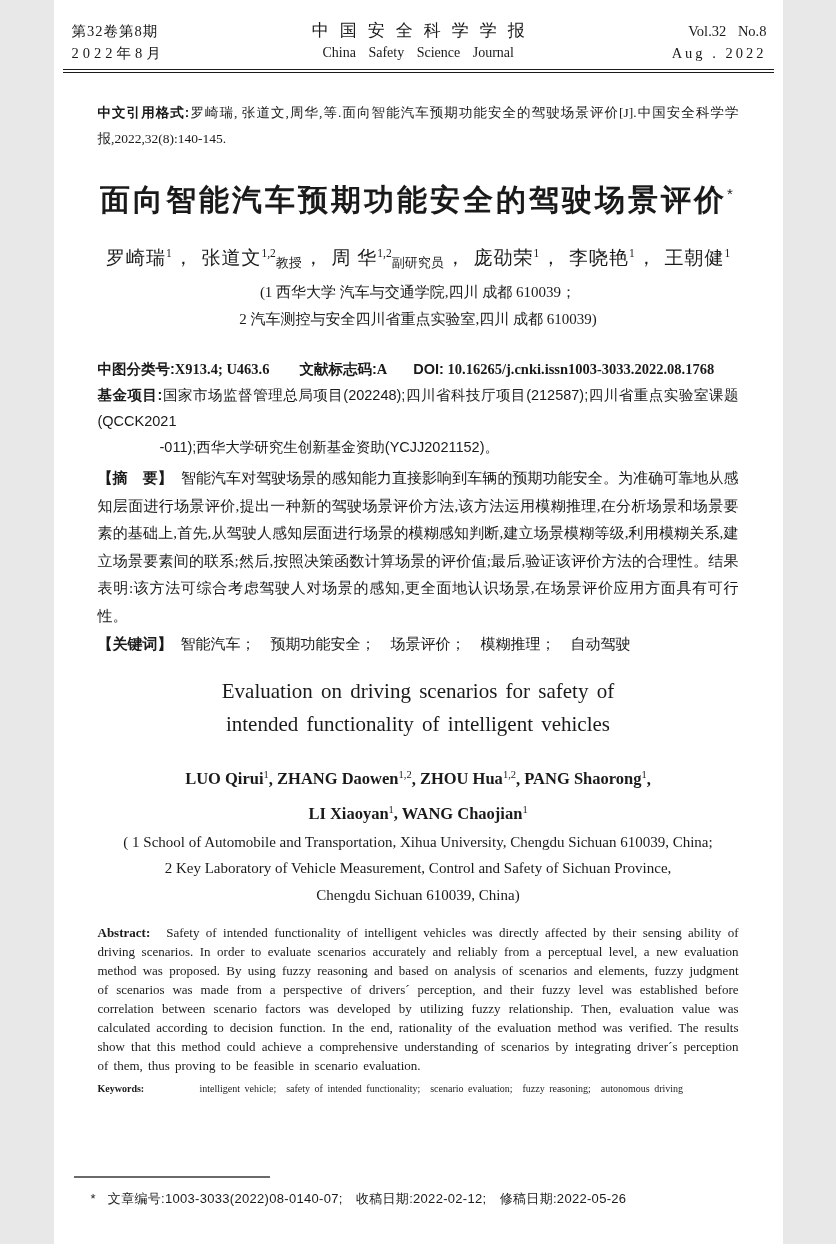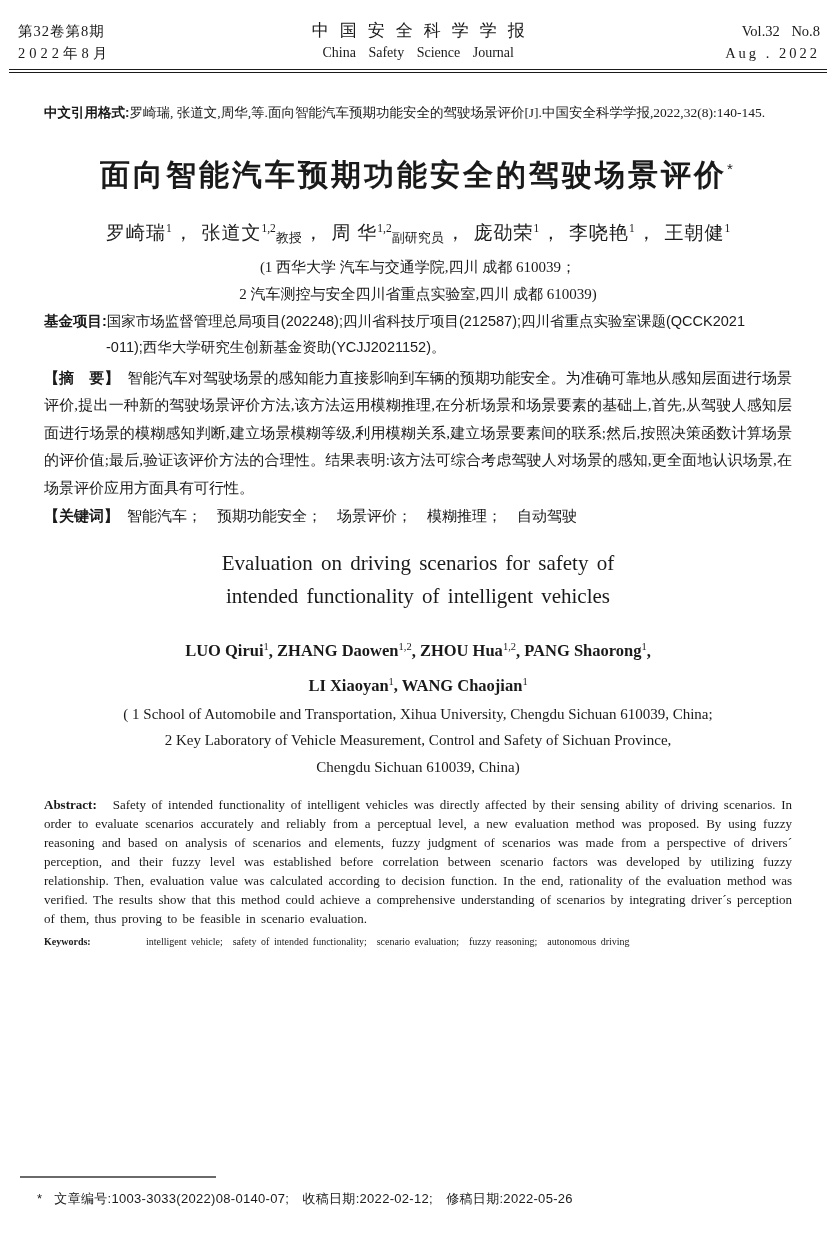--- a/index.html
+++ b/index.html
@@ -1,18 +1,18 @@
 <!DOCTYPE html>
 <html><head>
 <meta charset="utf-8">
 <style>
   * { margin:0; padding:0; box-sizing:border-box; }
   html,body { background:#e8e8e8; }
   .page {
-    width:836px; height:1244px; margin:0 auto; position:relative;
+    width:729px; height:1244px; margin:0 auto; position:relative;
     background:#ffffff; color:#1a1a1a;
     font-family:"Liberation Serif", serif;
     overflow:hidden;
   }
   
   .jheader {
     display:flex; justify-content:space-between; align-items:flex-start;
     padding:20px 16px 0 18px;
   }
   .jheader .col { line-height:22px; font-size:14.5px; }
@@ -112,20 +112,23 @@
       <span class="au"><span>庞劭荣</span><sup>1</sup></span><span class="sep">，</span>
       <span class="au"><span>李哓艳</span><sup>1</sup></span><span class="sep">，</span>
       <span class="au"><span>王朝健</span><sup>1</sup></span>
     </div>
 
     <div class="affil-zh">
       <div>(1 西华大学 汽车与交通学院,四川 成都 610039；</div>
       <div>2 汽车测控与安全四川省重点实验室,四川 成都 610039)</div>
     </div>
 
+    <div class="meta">
+      <span class="gap1"><span class="lbl">中图分类号:</span><span>X913.4; U463.6</span></span><span class="gap2"><span class="lbl">文献标志码:</span><span>A</span></span><span><span class="lbl">DOI:</span> <span>10.16265/j.cnki.issn1003-3033.2022.08.1768</span></span>
+    </div>
 
     <div class="fund">
       <div><span class="lbl">基金项目:</span><span>国家市场监督管理总局项目(202248);四川省科技厅项目(212587);四川省重点实验室课题(QCCK2021</span></div>
       <div class="cont2"><span>-011);西华大学研究生创新基金资助(YCJJ2021152)。</span></div>
     </div>
 
     <div class="abstract-zh">
       <span class="lbl">【摘　要】</span><span>智能汽车对驾驶场景的感知能力直接影响到车辆的预期功能安全。为准确可靠地从感知层面进行场景评价,提出一种新的驾驶场景评价方法,该方法运用模糊推理,在分析场景和场景要素的基础上,首先,从驾驶人感知层面进行场景的模糊感知判断,建立场景模糊等级,利用模糊关系,建立场景要素间的联系;然后,按照决策函数计算场景的评价值;最后,验证该评价方法的合理性。结果表明:该方法可综合考虑驾驶人对场景的感知,更全面地认识场景,在场景评价应用方面具有可行性。</span>
     </div>
 

